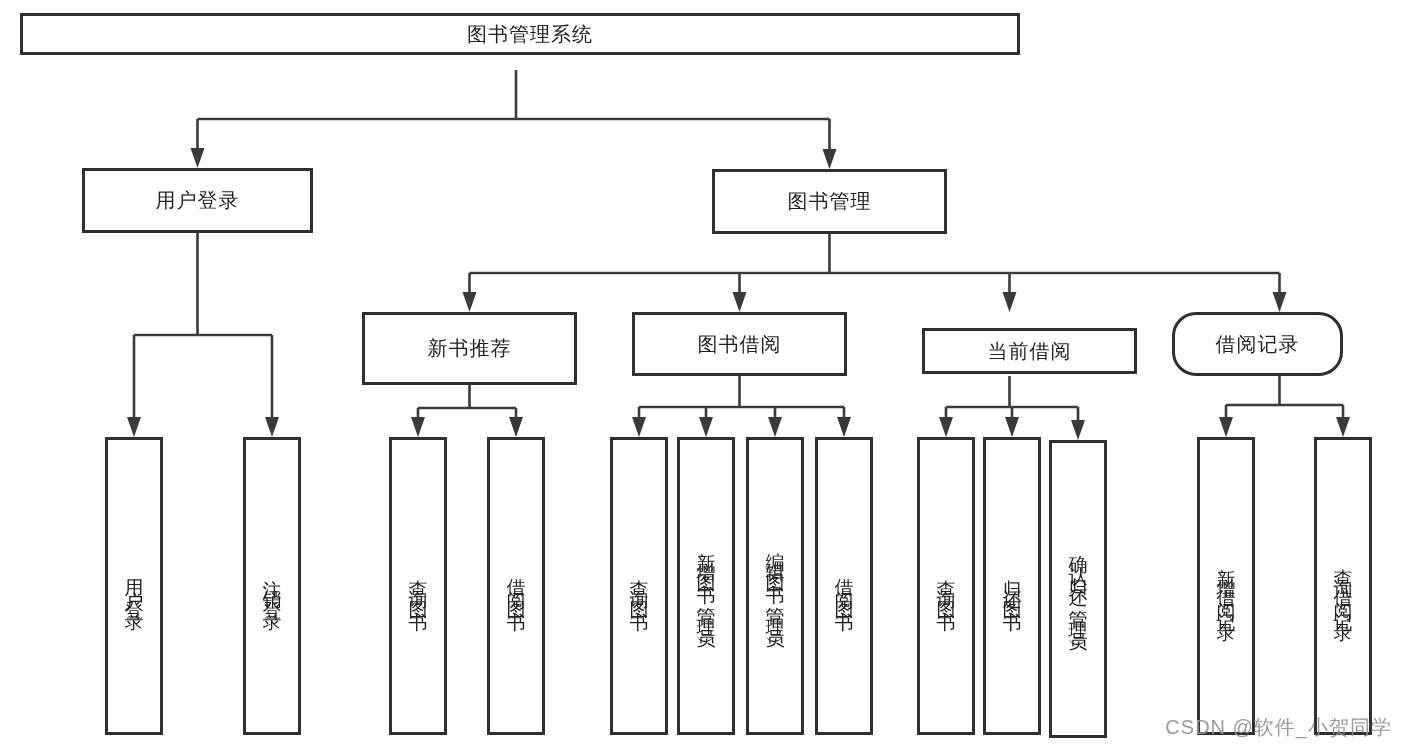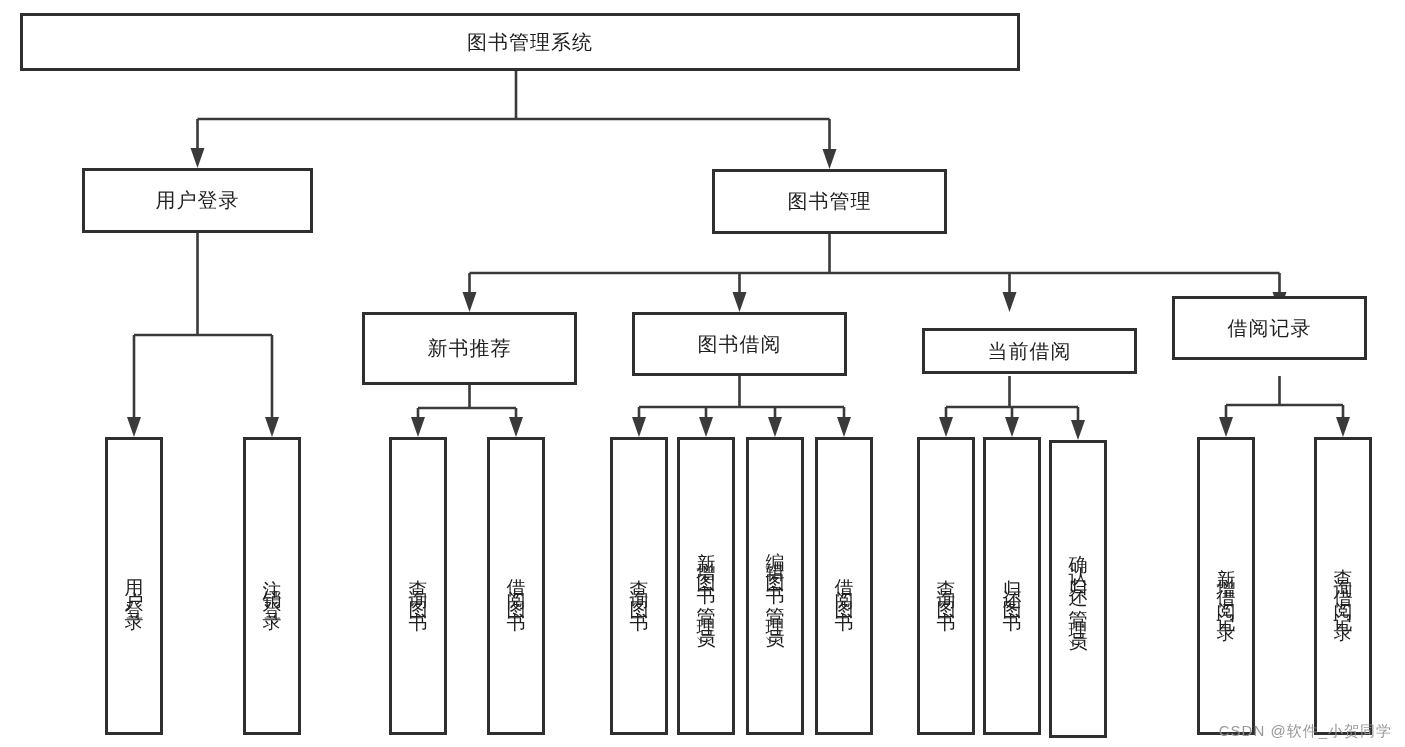--- a/index.html
+++ b/index.html
@@ -39,21 +39,21 @@
     text-orientation: mixed;
     letter-spacing: 11px;
     font-size: 19px;
     line-height: 1.15;
     white-space: nowrap;
   }
   .watermark {
     position: absolute;
     right: 13px;
     bottom: 6px;
-    font-size: 15px;
+    font-size: 20px;
     color: rgba(148, 148, 148, 0.95);
     letter-spacing: 1px;
     z-index: 5;
     white-space: nowrap;
   }
 </style>
 </head>
 <body>
 
 <div class="canvas">
@@ -84,41 +84,41 @@
       <polygon points="768,417 782,417 775,437"></polygon>
       <polygon points="837,417 851,417 844,437"></polygon>
       <polygon points="939,417 953,417 946,437"></polygon>
       <polygon points="1005,417 1019,417 1012,437"></polygon>
       <polygon points="1071,420 1085,420 1078,440"></polygon>
       <polygon points="1219,417 1233,417 1226,437"></polygon>
       <polygon points="1336,417 1350,417 1343,437"></polygon>
     </g>
   </svg>
 
-  <div class="box" style="left:20px; top:13px; width:1000px; height:58px;padding-left:20px;">
+  <div class="box" style="left:20px; top:13px; width:1000px; height:42px;padding-left:20px;">
     <span>图书管理系统</span>
   </div>
 
   <div class="box" style="left:82px; top:168px; width:231px; height:65px;">
     <span>用户登录</span>
   </div>
   <div class="box" style="left:712px; top:169px; width:235px; height:65px;">
     <span>图书管理</span>
   </div>
 
   <div class="box" style="left:362px; top:312px; width:215px; height:73px;">
     <span>新书推荐</span>
   </div>
   <div class="box" style="left:632px; top:312px; width:215px; height:64px;align-items:center;">
     <span>图书借阅</span>
   </div>
   <div class="box" style="left:902px; top:328px; width:215px; height:46px;margin-left:20px;">
     <span>当前借阅</span>
   </div>
-  <div class="box" style="left:1172px; top:296px; width:195px; height:64px;">
+  <div class="box" style="left:1172px; top:312px; width:171px; height:64px;border-radius:24px;">
     <span>借阅记录</span>
   </div>
 
   <div class="box leaf" style="left:105px;">
     <span class="vtext">用户登录</span>
   </div>
   <div class="box leaf" style="left:243px;">
     <span class="vtext">注销登录</span>
   </div>
 

